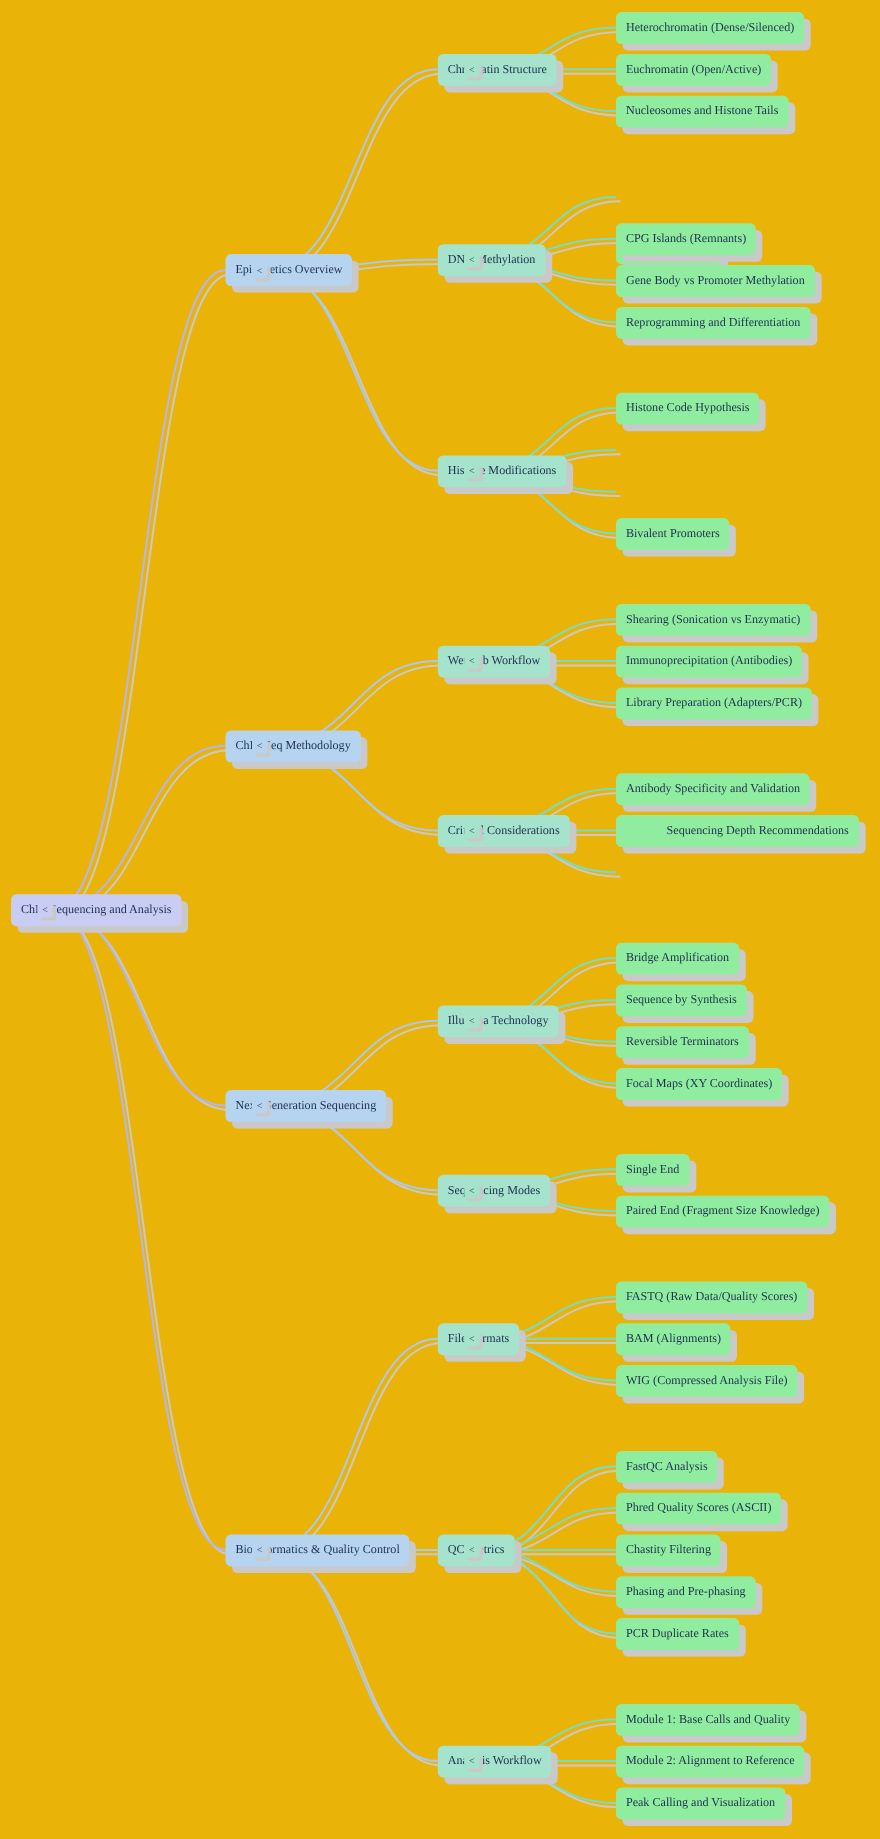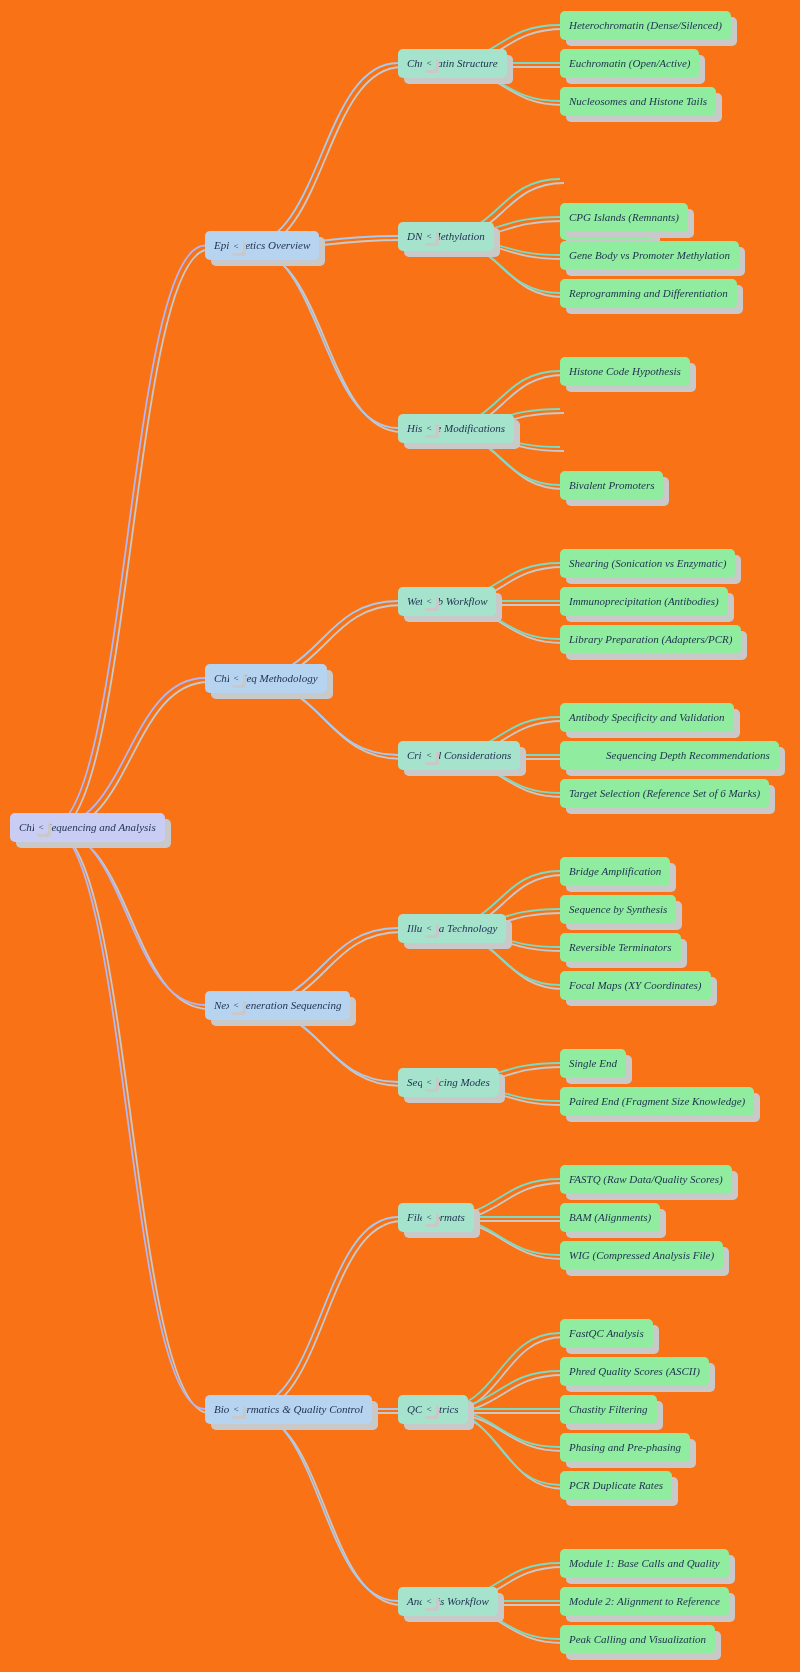--- a/index.html
+++ b/index.html
@@ -9,21 +9,21 @@
   .node{position:absolute;height:29px;line-height:29px;padding:0 9px;border-radius:5px;
         font-size:11px;color:#1e3050;white-space:nowrap;box-shadow:6px 6px 0 #c9c9c9;
         cursor:pointer;}
   .toggle{position:absolute;width:14px;height:14px;line-height:14px;text-align:center;
           border-radius:3px;font-size:9px;color:#1e3050;box-shadow:3px 3px 0 #c9c9c9;
           cursor:pointer;}
 </style>
 </head>
 <body>
 
-<div id="stage" style="background: #f97316; font-style: italic;">
+<div id="stage" style="background: #eab308;">
   <svg id="links" xmlns="http://www.w3.org/2000/svg" width="800" height="1672">
       <path d="M438,63 C499,63 499,25 560,25" transform="translate(4,4)" fill="none" stroke="#c9c9c9" stroke-width="1.8"></path>
       <path d="M438,63 C499,63 499,25 560,25" fill="none" stroke="#79dcc6" stroke-width="1.8"></path>
       <path d="M438,63 C499,63 499,63 560,63" transform="translate(4,4)" fill="none" stroke="#c9c9c9" stroke-width="1.8"></path>
       <path d="M438,63 C499,63 499,63 560,63" fill="none" stroke="#79dcc6" stroke-width="1.8"></path>
       <path d="M438,63 C499,63 499,101 560,101" transform="translate(4,4)" fill="none" stroke="#c9c9c9" stroke-width="1.8"></path>
       <path d="M438,63 C499,63 499,101 560,101" fill="none" stroke="#79dcc6" stroke-width="1.8"></path>
       <path d="M438,236 C499,236 499,179 560,179" transform="translate(4,4)" fill="none" stroke="#c9c9c9" stroke-width="1.8"></path>
       <path d="M438,236 C499,236 499,179 560,179" fill="none" stroke="#79dcc6" stroke-width="1.8"></path>
       <path d="M438,236 C499,236 499,217 560,217" transform="translate(4,4)" fill="none" stroke="#c9c9c9" stroke-width="1.8"></path>
@@ -127,21 +127,20 @@
     <div class="node" style="left: 560px; top: 356.5px; background: rgb(144, 237, 159);">Histone Code Hypothesis</div>
     <div class="node" style="left: 560px; top: 470.5px; background: rgb(144, 237, 159);">Bivalent Promoters</div>
     <div class="node" style="left: 398px; top: 413.5px; background: rgb(165, 227, 204);">Histone Modifications</div>
     <div class="node" style="left: 205px; top: 231px; background: rgb(182, 212, 239);">Epigenetics Overview</div>
     <div class="node" style="left: 560px; top: 548.5px; background: rgb(144, 237, 159);">Shearing (Sonication vs Enzymatic)</div>
     <div class="node" style="left: 560px; top: 586.5px; background: rgb(144, 237, 159);">Immunoprecipitation (Antibodies)</div>
     <div class="node" style="left: 560px; top: 624.5px; background: rgb(144, 237, 159);">Library Preparation (Adapters/PCR)</div>
     <div class="node" style="left: 398px; top: 586.5px; background: rgb(165, 227, 204);">Wet Lab Workflow</div>
     <div class="node" style="left: 560px; top: 702.5px; background: rgb(144, 237, 159);">Antibody Specificity and Validation</div>
     <div class="node" style="left: 560px; top: 740.5px; background: rgb(144, 237, 159); padding-left: 46px;">Sequencing Depth Recommendations</div>
-    <div class="node" style="left: 560px; top: 778.5px; background: rgb(144, 237, 159);">Target Selection (Reference Set of 6 Marks)</div>
     <div class="node" style="left: 398px; top: 740.5px; background: rgb(165, 227, 204);">Critical Considerations</div>
     <div class="node" style="left: 205px; top: 663.5px; background: rgb(182, 212, 239);">ChIP-Seq Methodology</div>
     <div class="node" style="left: 560px; top: 856.5px; background: rgb(144, 237, 159);">Bridge Amplification</div>
     <div class="node" style="left: 560px; top: 894.5px; background: rgb(144, 237, 159);">Sequence by Synthesis</div>
     <div class="node" style="left: 560px; top: 932.5px; background: rgb(144, 237, 159);">Reversible Terminators</div>
     <div class="node" style="left: 560px; top: 970.5px; background: rgb(144, 237, 159);">Focal Maps (XY Coordinates)</div>
     <div class="node" style="left: 398px; top: 913.5px; background: rgb(165, 227, 204);">Illumina Technology</div>
     <div class="node" style="left: 560px; top: 1048.5px; background: rgb(144, 237, 159);">Single End</div>
     <div class="node" style="left: 560px; top: 1086.5px; background: rgb(144, 237, 159);">Paired End (Fragment Size Knowledge)</div>
     <div class="node" style="left: 398px; top: 1067.5px; background: rgb(165, 227, 204);">Sequencing Modes</div>

